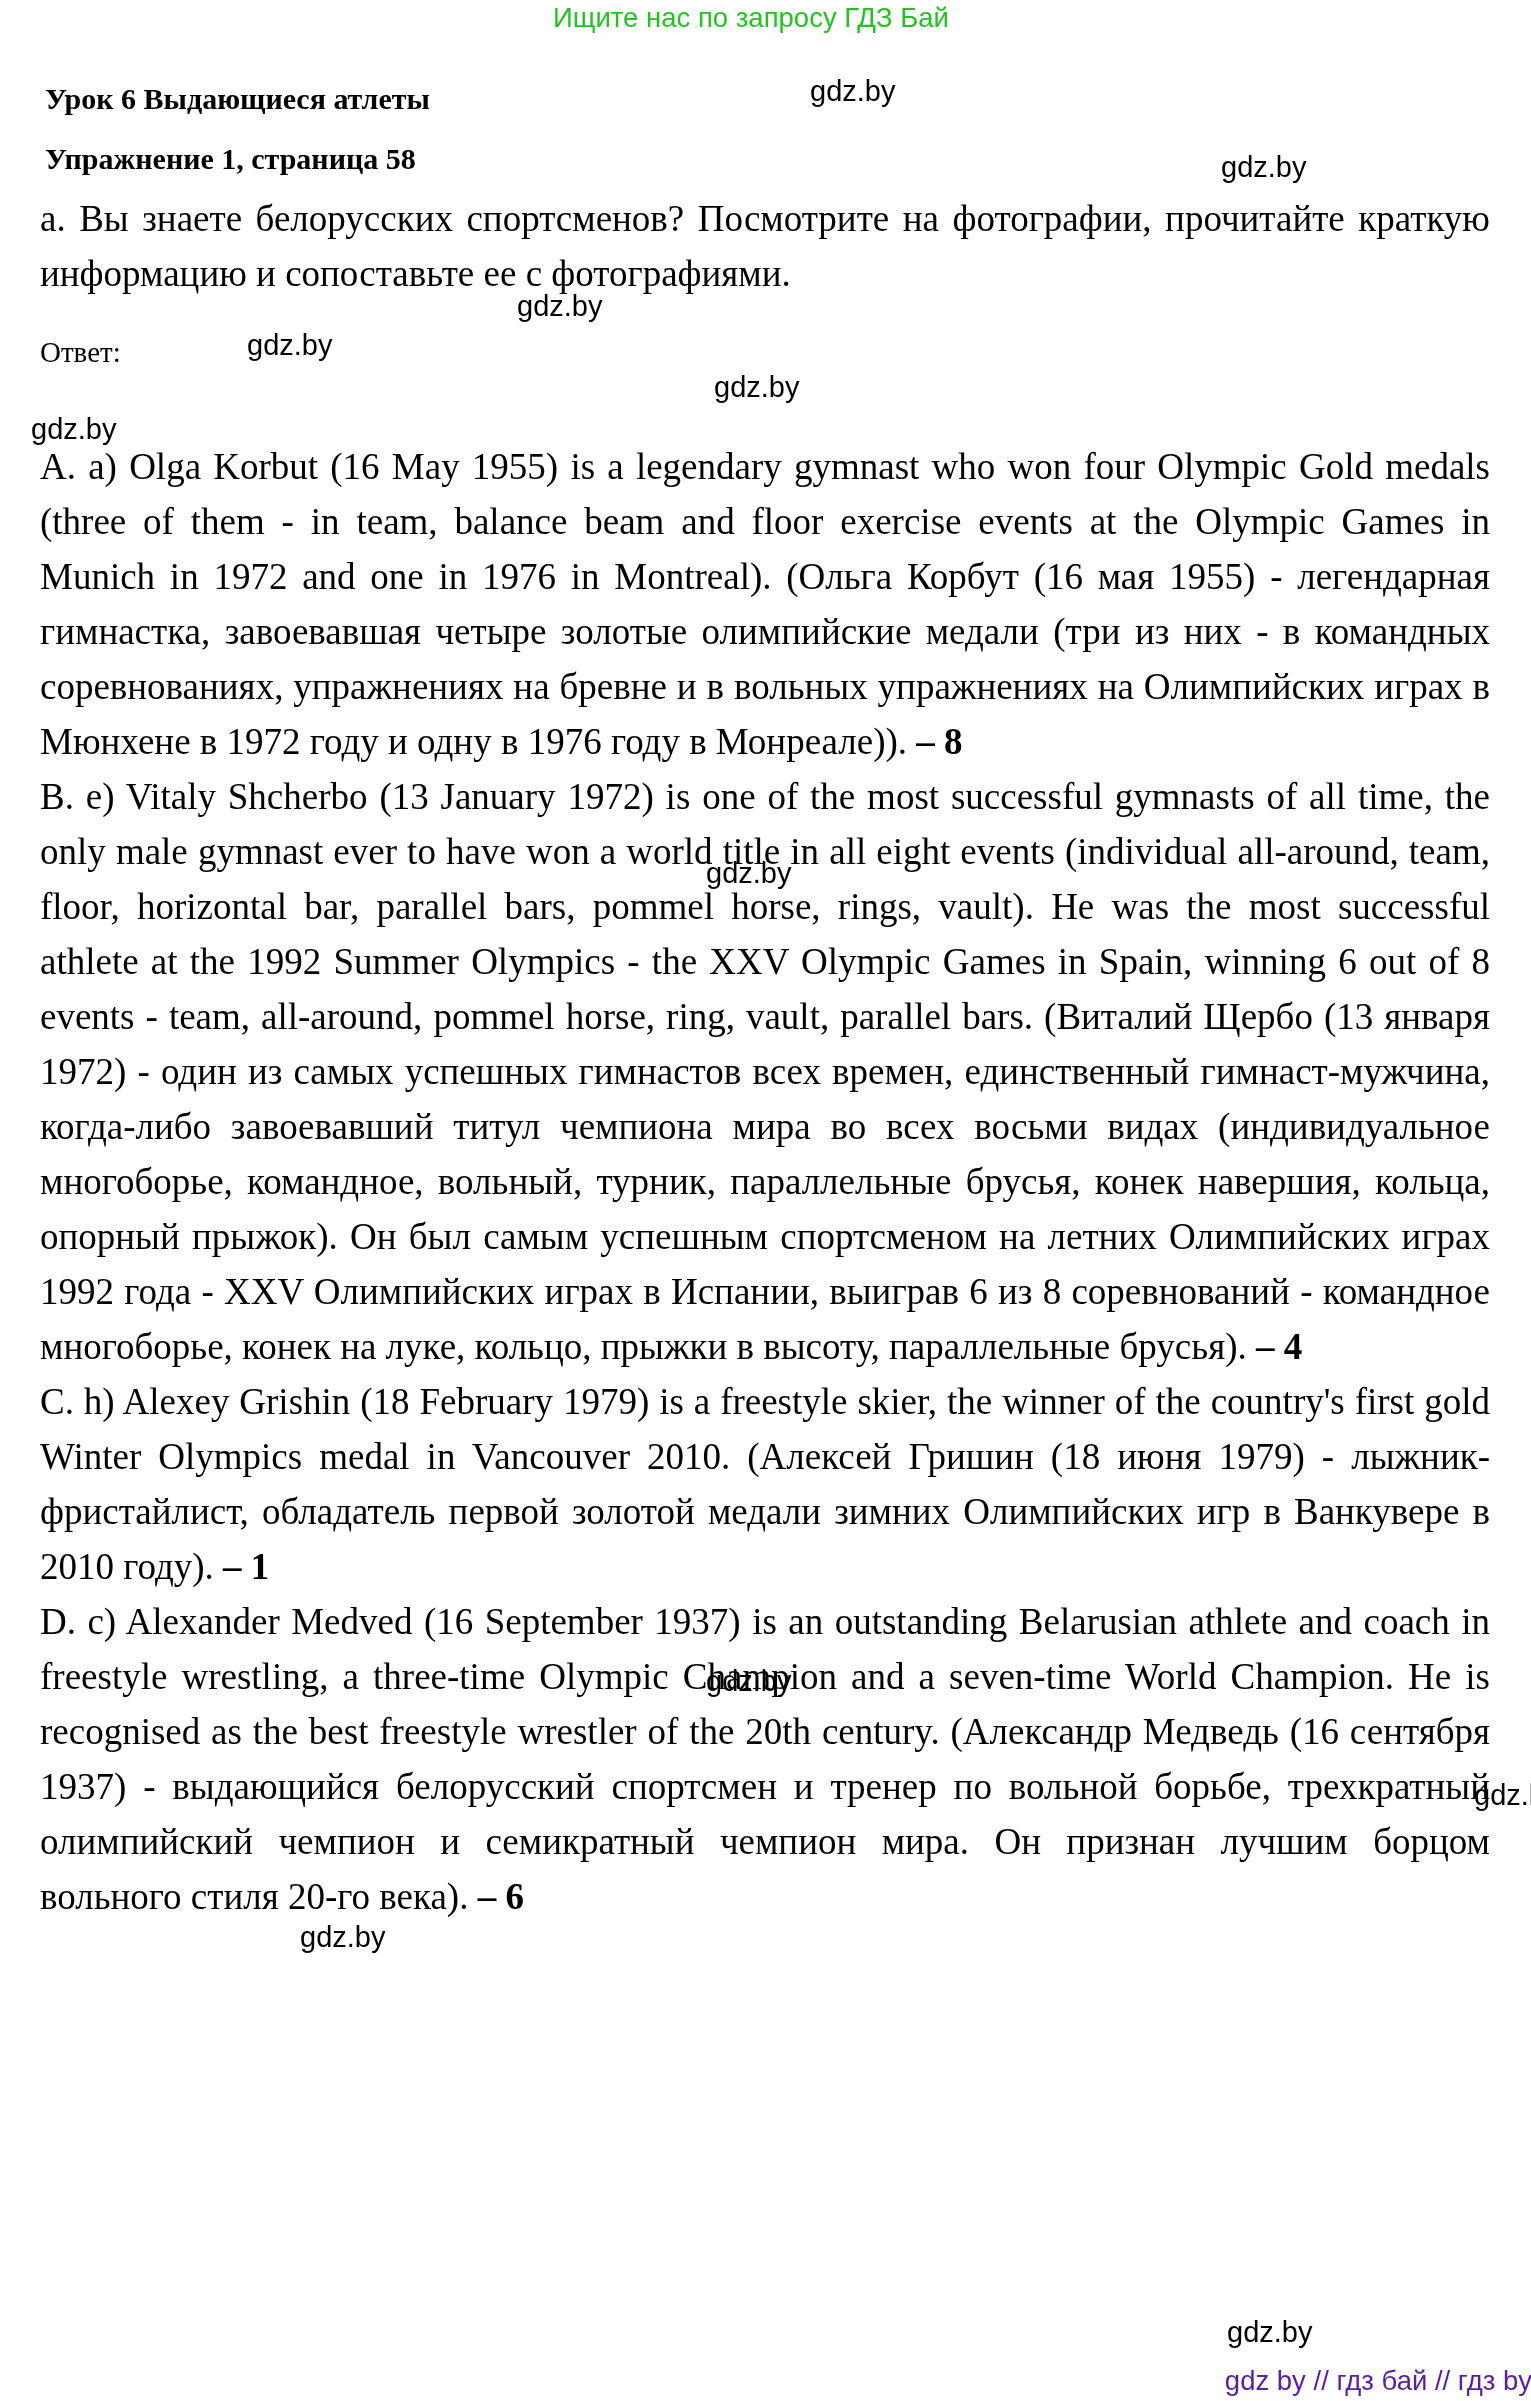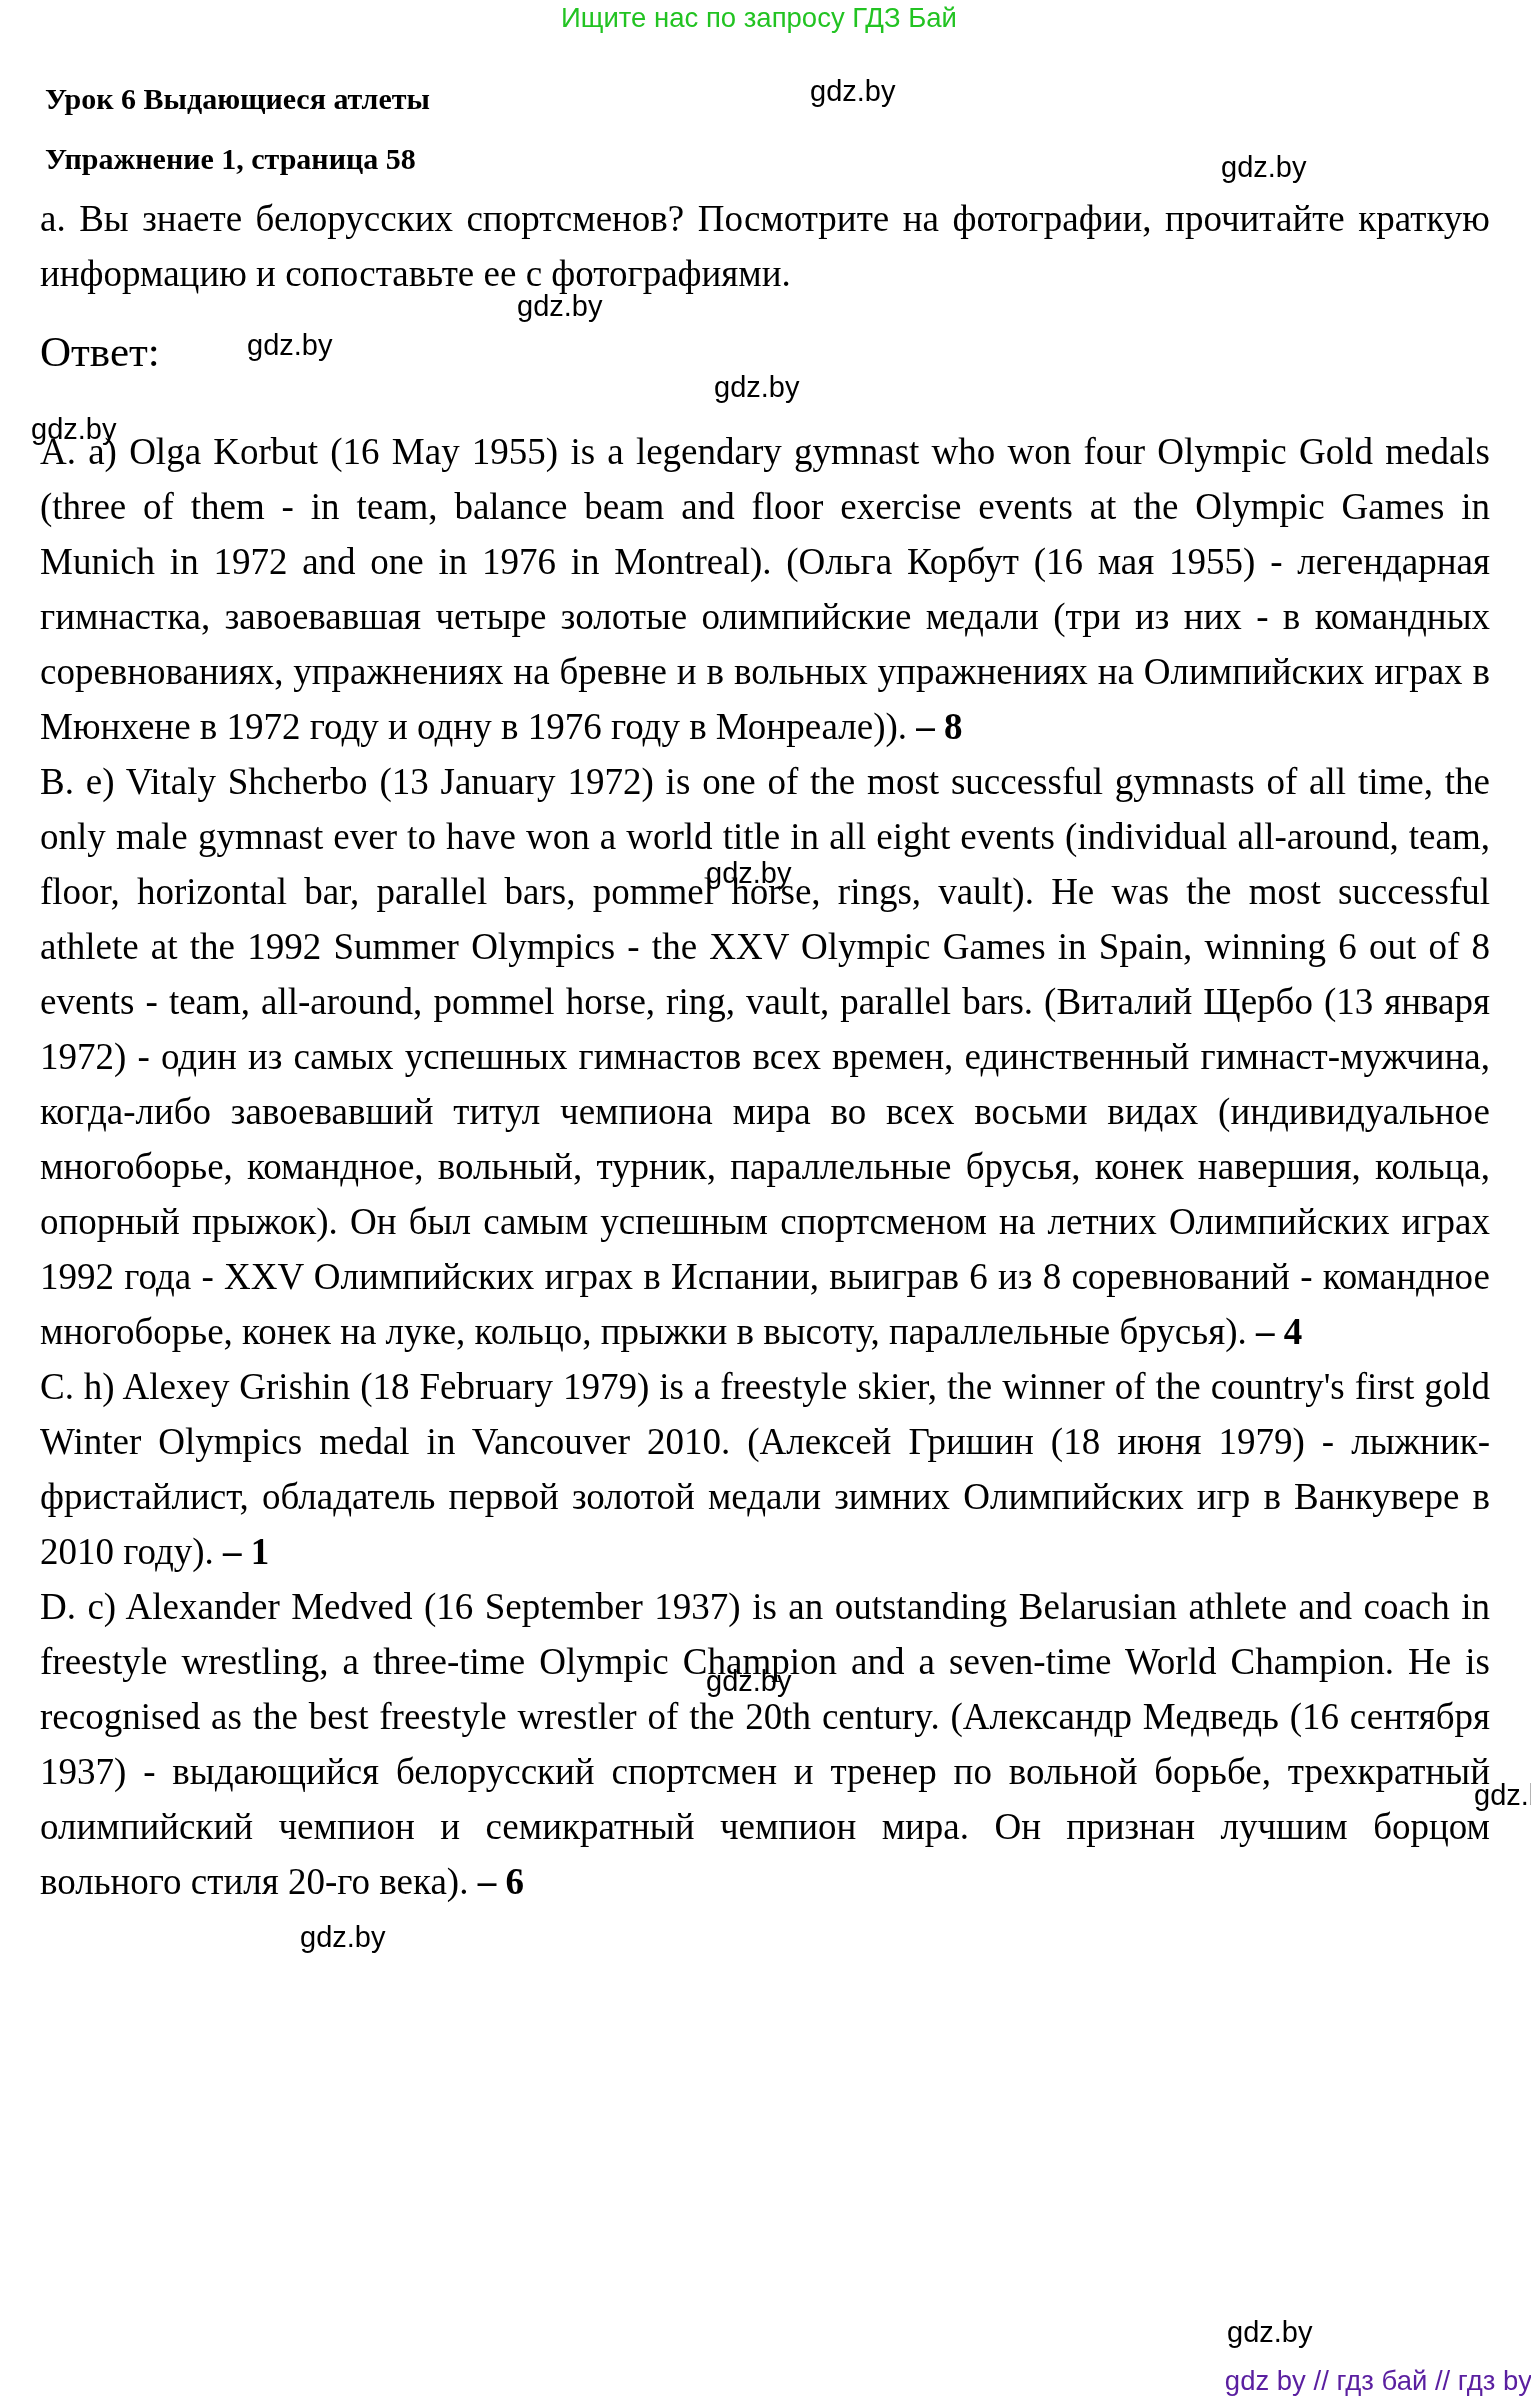--- a/index.html
+++ b/index.html
@@ -1,25 +1,25 @@
 <!DOCTYPE html>
 <html style="font-size:13px"><head>
 <meta charset="utf-8">
 <style>
   html, body { margin:0; padding:0; background:#ffffff; }
   body { width:1532px; height:2401px; position:relative; overflow:hidden;
          font-family:"Liberation Serif", serif; color:#000; }
   .banner { position:absolute; top:0; left:0; width:1502px; text-align:center;
-            font-family:"Liberation Sans", sans-serif; font-size:27.5px; color:#22c322; top:1.6px;padding-left:8px; }
+            font-family:"Liberation Sans", sans-serif; font-size:27.5px; color:#22c322; top:1.6px; }
   .footer { position:absolute; left:0; width:1532px; text-align:right; top:2365px;
             font-family:"Liberation Sans", sans-serif; font-size:27.5px; color:#5a1fa0; }
   .content { position:absolute; left:40px; top:66px; width:1450px; }
   h1, h2 { margin:5px; font-weight:bold; font-size:30px; line-height:55px; }
   p { margin:0; font-size:37px; line-height:55px; text-align:justify; }
-  .answer { margin-top:24px; margin-bottom:45px; font-size:43px; line-height:54px; }
+  .answer { margin-top:24px; margin-bottom:60px; font-size:29px; line-height:54px; }
   .num { font-weight:bold; }
   .wm { position:absolute; font-family:"Liberation Sans", sans-serif; font-size:29px; color:#000; }
 </style>
 </head>
 <body>
 
 <div class="banner">Ищите нас по запросу ГДЗ Бай</div>
 
 <div class="content">
   <h1>Урок 6 Выдающиеся атлеты</h1>

